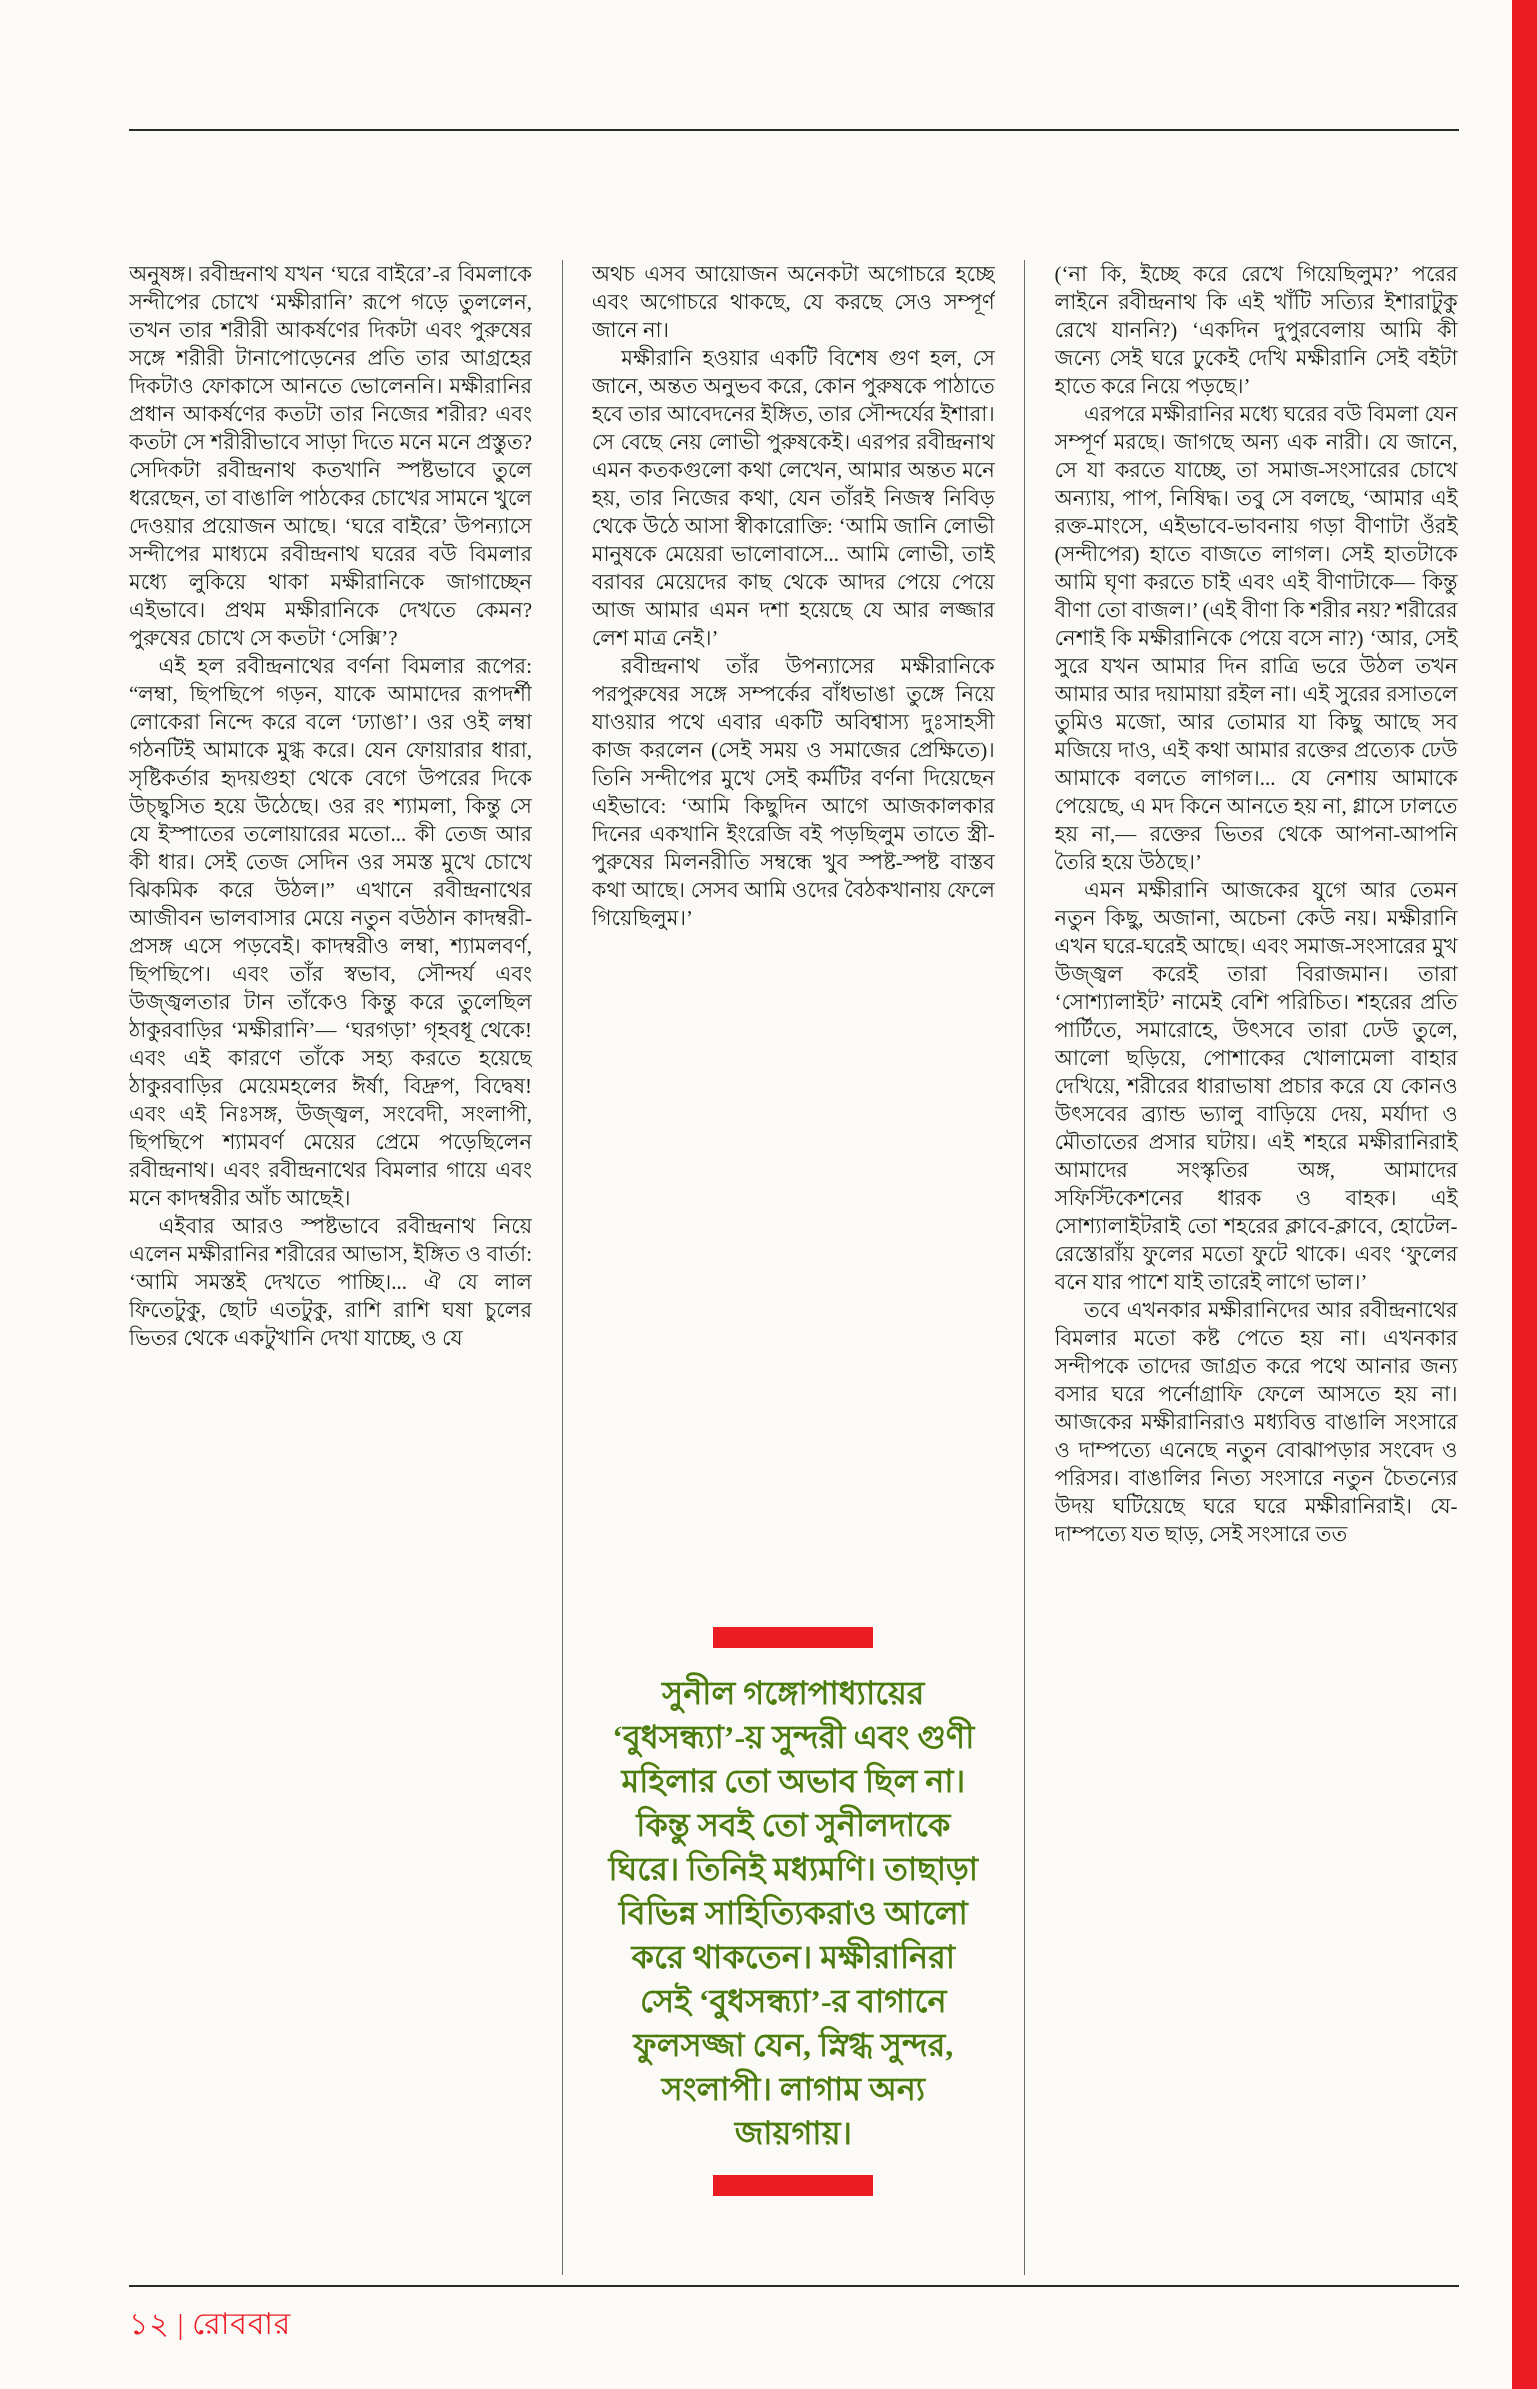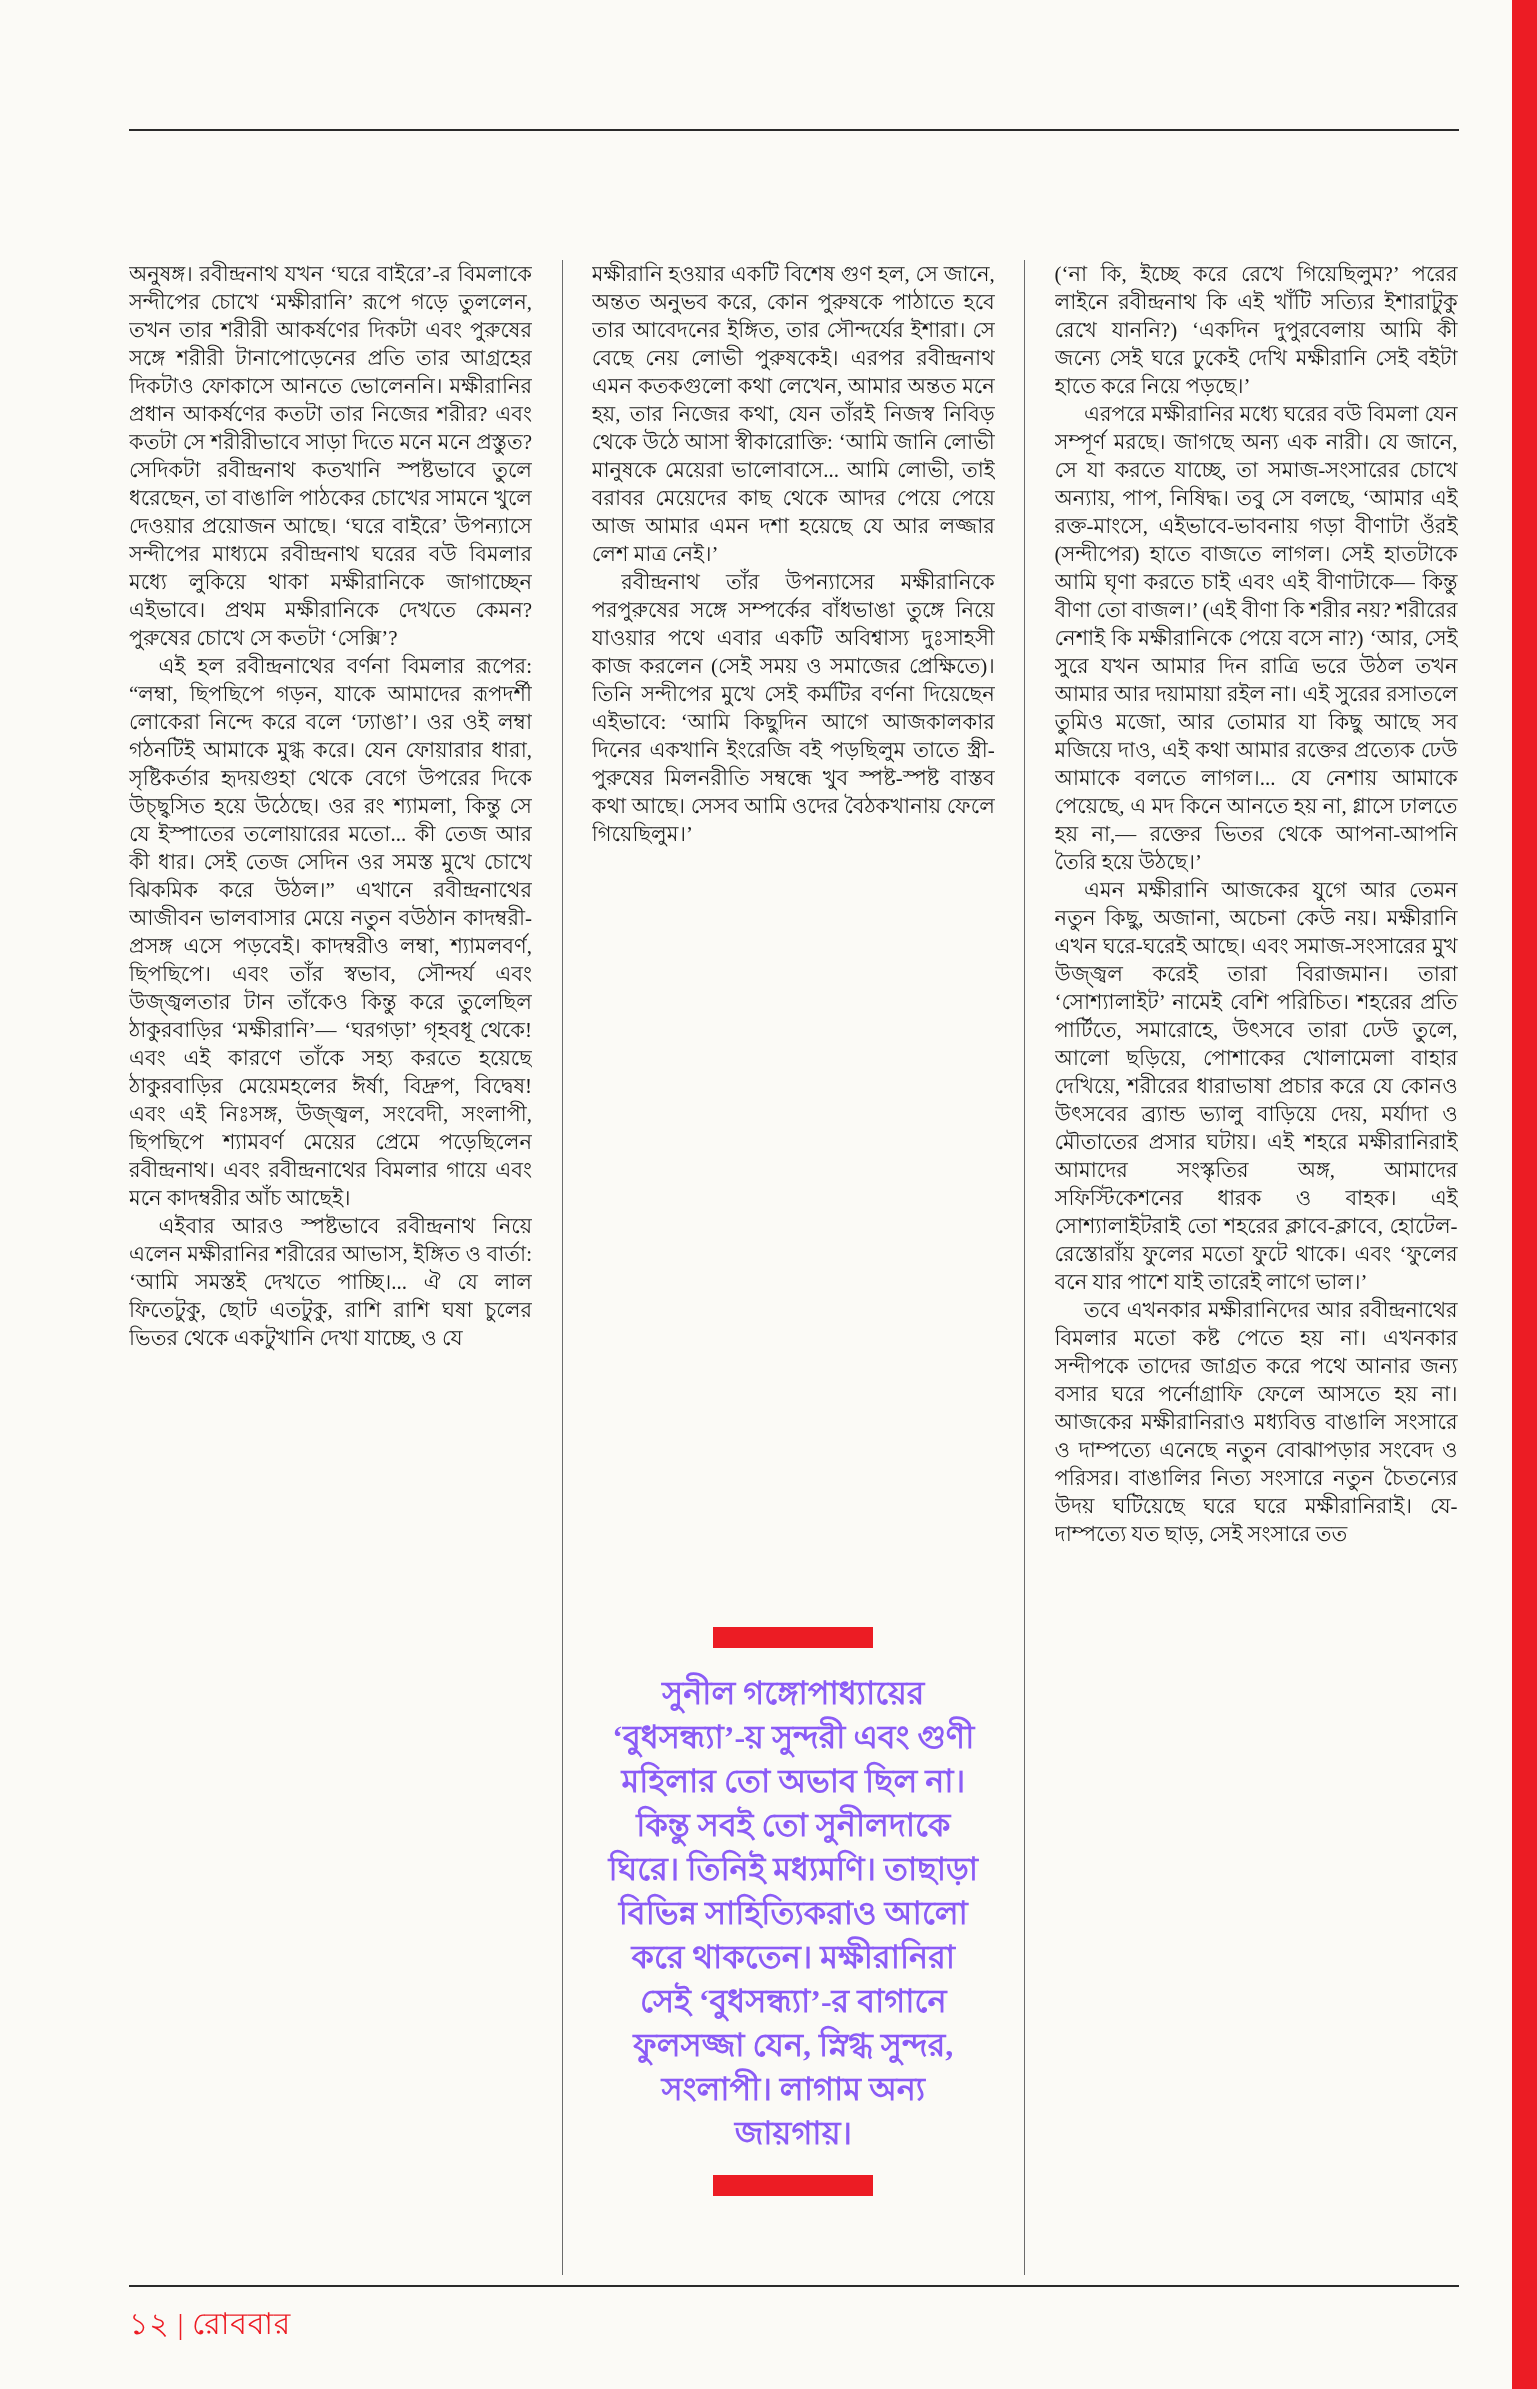--- a/index.html
+++ b/index.html
@@ -56,21 +56,21 @@
   }
   .red-bar {
     width: 160px; height: 21px;
     background: var(--accent);
     margin: 0 auto;
   }
   .pq-text {
     font-size: 32px; font-weight: bold;
     line-height: 44px; text-align: center;
     padding: 23px 7.8px 20px 7.8px;
-    color: #8b5cf6;
+    color: #4d7c0f;
   }
   .footer-rule {
     position: absolute; left: 129px; top: 2285px;
     width: 1330px; height: 1.6px; background: var(--rule);
   }
   .footer {
     position: absolute; left: 129px; top: 2300px;
     font-size: 30px; letter-spacing: 0.8px;
     color: var(--accent);
     font-family: "Liberation Serif", "DejaVu Serif", serif;
@@ -89,20 +89,21 @@
 
     <div class="col">
       <p>অনুষঙ্গ। রবীন্দ্রনাথ যখন ‘ঘরে বাইরে’-র বিমলাকে সন্দীপের চোখে ‘মক্ষীরানি’ রূপে গড়ে তুললেন, তখন তার শরীরী আকর্ষণের দিকটা এবং পুরুষের সঙ্গে শরীরী টানাপোড়েনের প্রতি তার আগ্রহের দিকটাও ফোকাসে আনতে ভোলেননি। মক্ষীরানির প্রধান আকর্ষণের কতটা তার নিজের শরীর? এবং কতটা সে শরীরীভাবে সাড়া দিতে মনে মনে প্রস্তুত? সেদিকটা রবীন্দ্রনাথ কতখানি স্পষ্টভাবে তুলে ধরেছেন, তা বাঙালি পাঠকের চোখের সামনে খুলে দেওয়ার প্রয়োজন আছে। ‘ঘরে বাইরে’ উপন্যাসে সন্দীপের মাধ্যমে রবীন্দ্রনাথ ঘরের বউ বিমলার মধ্যে লুকিয়ে থাকা মক্ষীরানিকে জাগাচ্ছেন এইভাবে। প্রথম মক্ষীরানিকে দেখতে কেমন? পুরুষের চোখে সে কতটা ‘সেক্সি’?</p>
       <p>এই হল রবীন্দ্রনাথের বর্ণনা বিমলার রূপের: “লম্বা, ছিপছিপে গড়ন, যাকে আমাদের রূপদর্শী লোকেরা নিন্দে করে বলে ‘ঢ্যাঙা’। ওর ওই লম্বা গঠনটিই আমাকে মুগ্ধ করে। যেন ফোয়ারার ধারা, সৃষ্টিকর্তার হৃদয়গুহা থেকে বেগে উপরের দিকে উচ্ছ্বসিত হয়ে উঠেছে। ওর রং শ্যামলা, কিন্তু সে যে ইস্পাতের তলোয়ারের মতো... কী তেজ আর কী ধার। সেই তেজ সেদিন ওর সমস্ত মুখে চোখে ঝিকমিক করে উঠল।” এখানে রবীন্দ্রনাথের আজীবন ভালবাসার মেয়ে নতুন বউঠান কাদম্বরী-প্রসঙ্গ এসে পড়বেই। কাদম্বরীও লম্বা, শ্যামলবর্ণ, ছিপছিপে। এবং তাঁর স্বভাব, সৌন্দর্য এবং উজ্জ্বলতার টান তাঁকেও কিন্তু করে তুলেছিল ঠাকুরবাড়ির ‘মক্ষীরানি’— ‘ঘরগড়া’ গৃহবধূ থেকে! এবং এই কারণে তাঁকে সহ্য করতে হয়েছে ঠাকুরবাড়ির মেয়েমহলের ঈর্ষা, বিদ্রুপ, বিদ্বেষ! এবং এই নিঃসঙ্গ, উজ্জ্বল, সংবেদী, সংলাপী, ছিপছিপে শ্যামবর্ণ মেয়ের প্রেমে পড়েছিলেন রবীন্দ্রনাথ। এবং রবীন্দ্রনাথের বিমলার গায়ে এবং মনে কাদম্বরীর আঁচ আছেই।</p>
       <p>এইবার আরও স্পষ্টভাবে রবীন্দ্রনাথ নিয়ে এলেন মক্ষীরানির শরীরের আভাস, ইঙ্গিত ও বার্তা: ‘আমি সমস্তই দেখতে পাচ্ছি।... ঐ যে লাল ফিতেটুকু, ছোট এতটুকু, রাশি রাশি ঘষা চুলের ভিতর থেকে একটুখানি দেখা যাচ্ছে, ও যে</p>
     </div>
 
     <div class="divider"></div>
 
     <div class="col">
+      <p>অথচ এসব আয়োজন অনেকটা অগোচরে হচ্ছে এবং অগোচরে থাকছে, যে করছে সেও সম্পূর্ণ জানে না।</p>
       <p>মক্ষীরানি হওয়ার একটি বিশেষ গুণ হল, সে জানে, অন্তত অনুভব করে, কোন পুরুষকে পাঠাতে হবে তার আবেদনের ইঙ্গিত, তার সৌন্দর্যের ইশারা। সে বেছে নেয় লোভী পুরুষকেই। এরপর রবীন্দ্রনাথ এমন কতকগুলো কথা লেখেন, আমার অন্তত মনে হয়, তার নিজের কথা, যেন তাঁরই নিজস্ব নিবিড় থেকে উঠে আসা স্বীকারোক্তি: ‘আমি জানি লোভী মানুষকে মেয়েরা ভালোবাসে... আমি লোভী, তাই বরাবর মেয়েদের কাছ থেকে আদর পেয়ে পেয়ে আজ আমার এমন দশা হয়েছে যে আর লজ্জার লেশ মাত্র নেই।’</p>
       <p>রবীন্দ্রনাথ তাঁর উপন্যাসের মক্ষীরানিকে পরপুরুষের সঙ্গে সম্পর্কের বাঁধভাঙা তুঙ্গে নিয়ে যাওয়ার পথে এবার একটি অবিশ্বাস্য দুঃসাহসী কাজ করলেন (সেই সময় ও সমাজের প্রেক্ষিতে)। তিনি সন্দীপের মুখে সেই কর্মটির বর্ণনা দিয়েছেন এইভাবে: ‘আমি কিছুদিন আগে আজকালকার দিনের একখানি ইংরেজি বই পড়ছিলুম তাতে স্ত্রী-পুরুষের মিলনরীতি সম্বন্ধে খুব স্পষ্ট-স্পষ্ট বাস্তব কথা আছে। সেসব আমি ওদের বৈঠকখানায় ফেলে গিয়েছিলুম।’</p>
 
       <div class="pullquote">
         <div class="red-bar"></div>
         <div class="pq-text">সুনীল গঙ্গোপাধ্যায়ের ‘বুধসন্ধ্যা’-য় সুন্দরী এবং গুণী মহিলার তো অভাব ছিল না। কিন্তু সবই তো সুনীলদাকে ঘিরে। তিনিই মধ্যমণি। তাছাড়া বিভিন্ন সাহিত্যিকরাও আলো করে থাকতেন। মক্ষীরানিরা সেই ‘বুধসন্ধ্যা’-র বাগানে ফুলসজ্জা যেন, স্নিগ্ধ সুন্দর, সংলাপী। লাগাম অন্য জায়গায়।</div>
         <div class="red-bar"></div>
       </div>
     </div>
 

